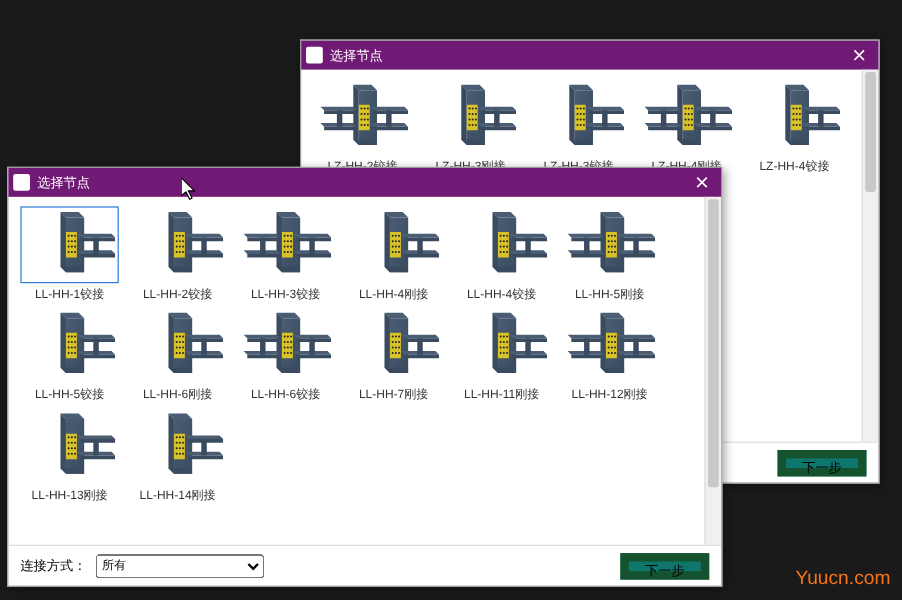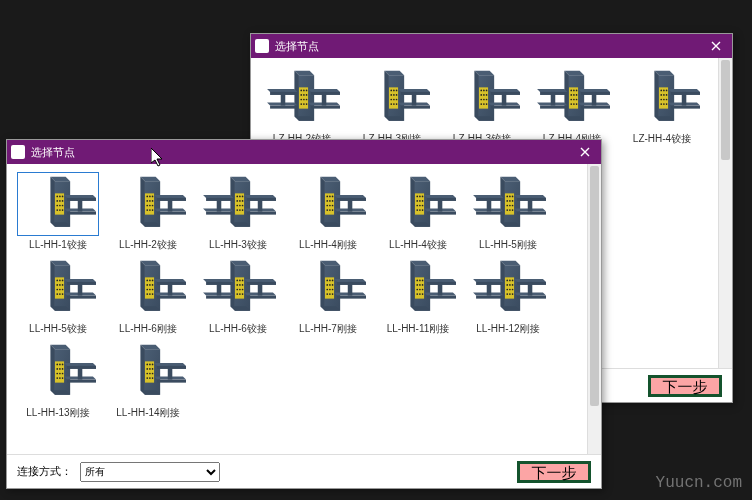--- a/index.html
+++ b/index.html
@@ -14,24 +14,24 @@
 .content{position:absolute;top:24px;left:0;right:0;bottom:34px;padding:8px;overflow:hidden;}
 .grid{display:flex;flex-wrap:wrap;gap:4px;align-content:flex-start;}
 .cell{width:86px;display:flex;flex-direction:column;align-items:center;}
 .thumb{width:82px;height:64px;border:1px solid transparent;display:flex;align-items:center;justify-content:center;position:relative;cursor:pointer;}
 .thumb.selected{border:1px solid #2a7bd1;}
 .beam-svg{width:76px;height:58px;}
 .caption{font-size:10px;color:#333;margin-top:2px;text-align:center;white-space:nowrap;}
 .footer{position:absolute;left:0;right:0;bottom:0;height:34px;border-top:1px solid #ddd;display:flex;align-items:center;padding:0 10px;gap:8px;}
 .footer .spacer{flex:1;}
 select{font-size:10px;height:20px;width:140px;}
-button.next{font-size:15px;height:22px;width:74px;background:#fca5a5;border:3px solid #14532d;cursor:pointer;}
+button.next{font-size:11px;height:22px;width:74px;background:#0f766e;border:7px solid #14532d;cursor:pointer;}
 .scrollbar{position:absolute;right:0;top:0;bottom:0;width:14px;background:#f0f0f0;border-left:1px solid #ddd;}
 .scrollbar .sthumb{position:absolute;left:2px;right:2px;top:2px;height:100px;background:#c8c8c8;border-radius:2px;}
-.watermark{position:absolute;right:10px;bottom:8px;color:#737373;font-size:16px;font-family:Liberation Mono, monospace;}
+.watermark{position:absolute;right:10px;bottom:8px;color:#f97316;font-size:16px;font-family:Liberation Sans, sans-serif;}
 .cursor{position:absolute;left:151px;top:148px;pointer-events:none;z-index:99;}
 </style>
 </head>
 <body>
 
 <div class="window win-back">
  <div class="titlebar">
   <span class="app-icon"></span>
   <span class="title">选择节点</span>
   <span class="close">

